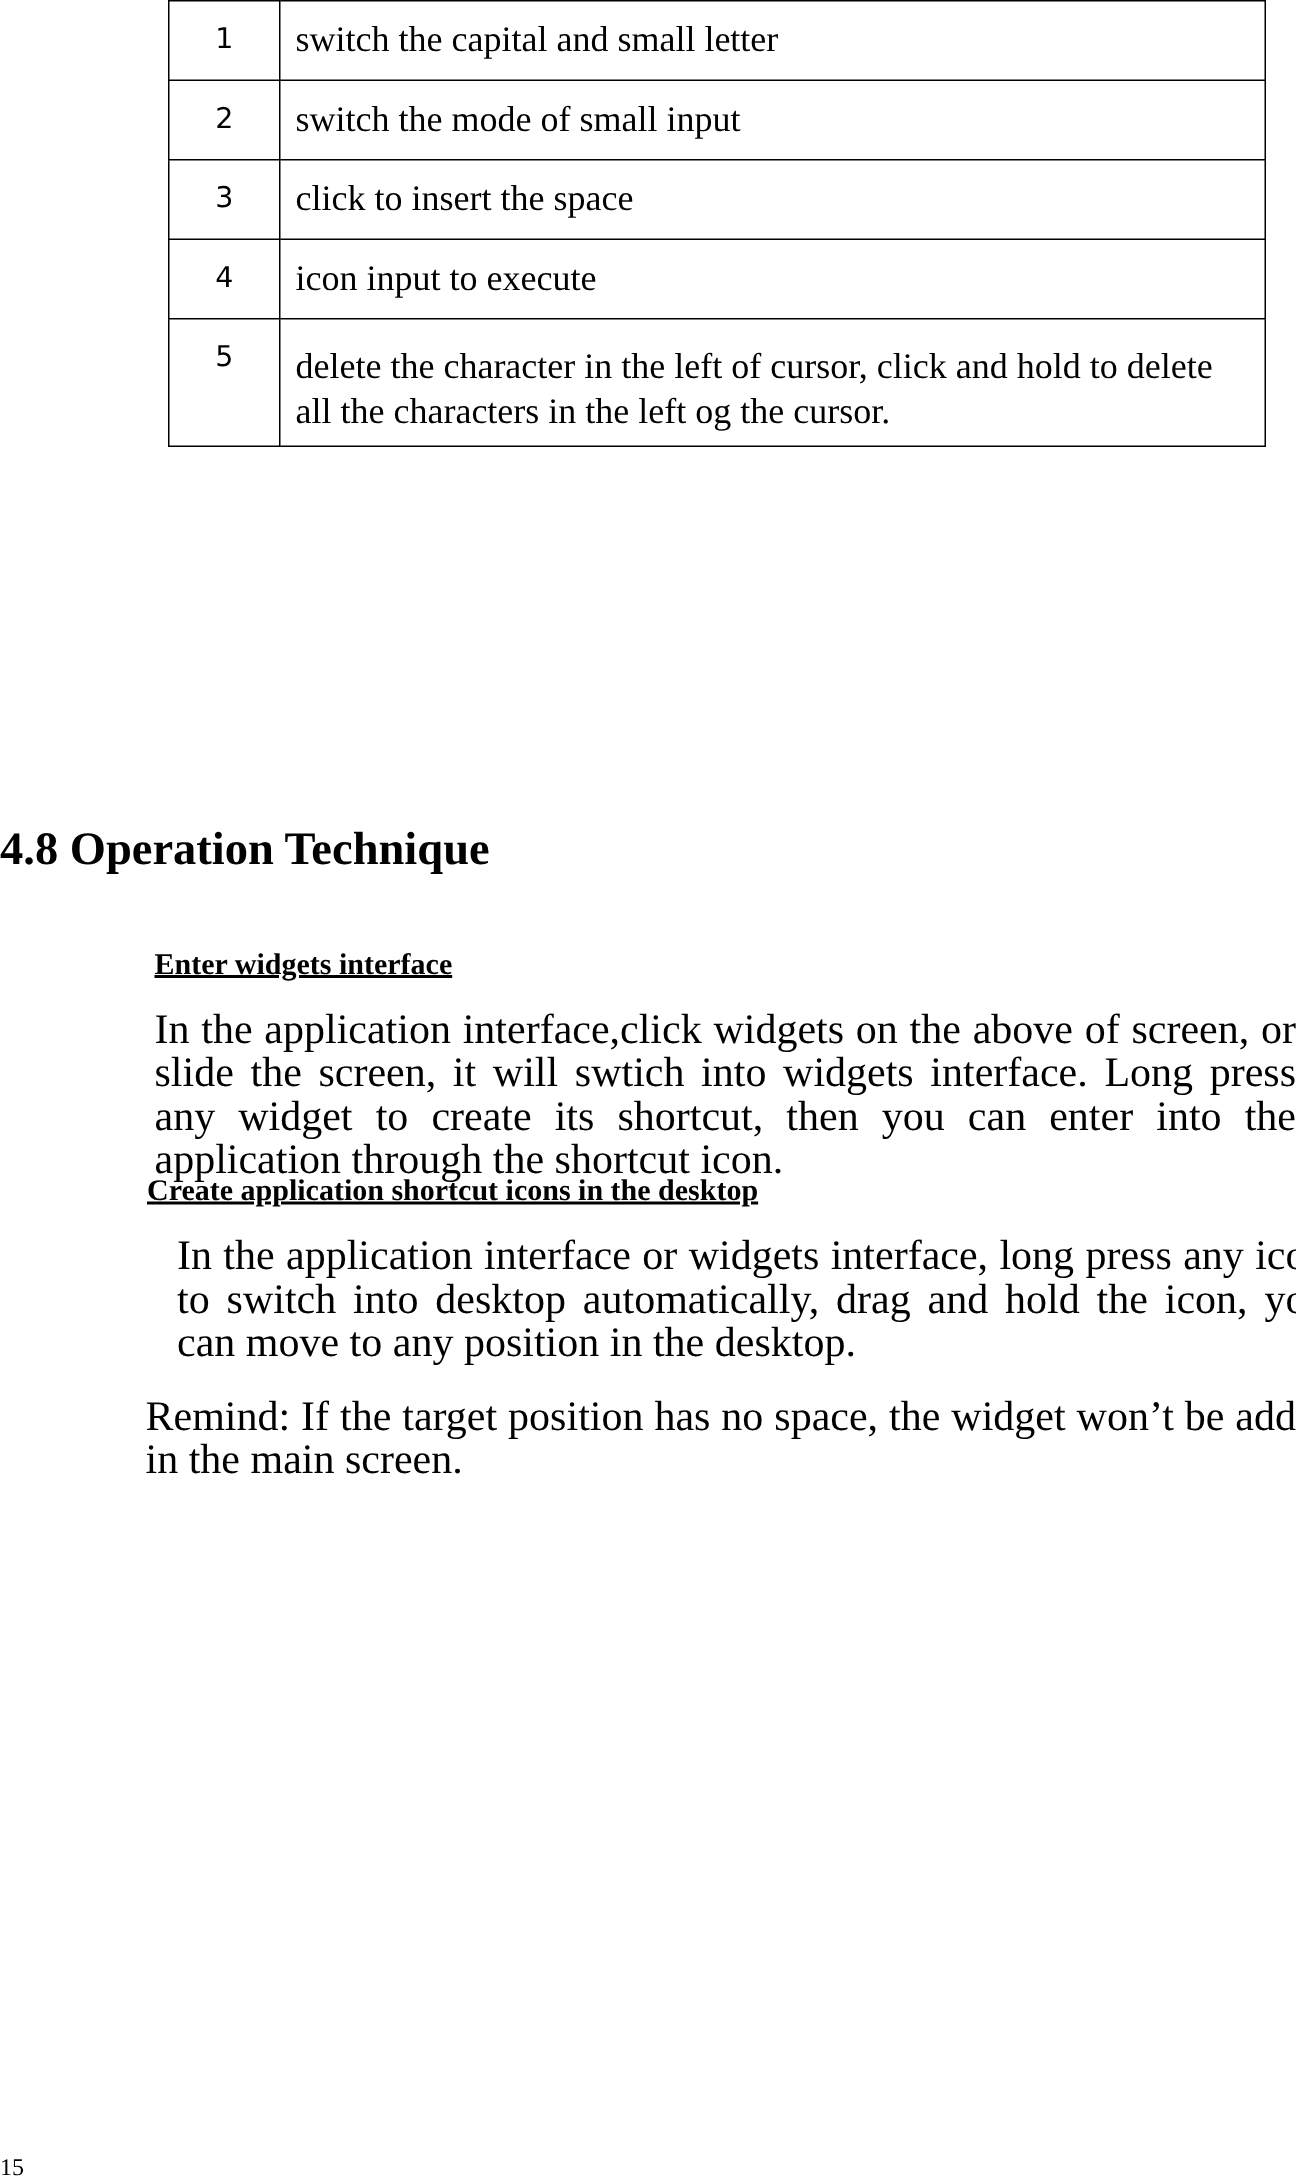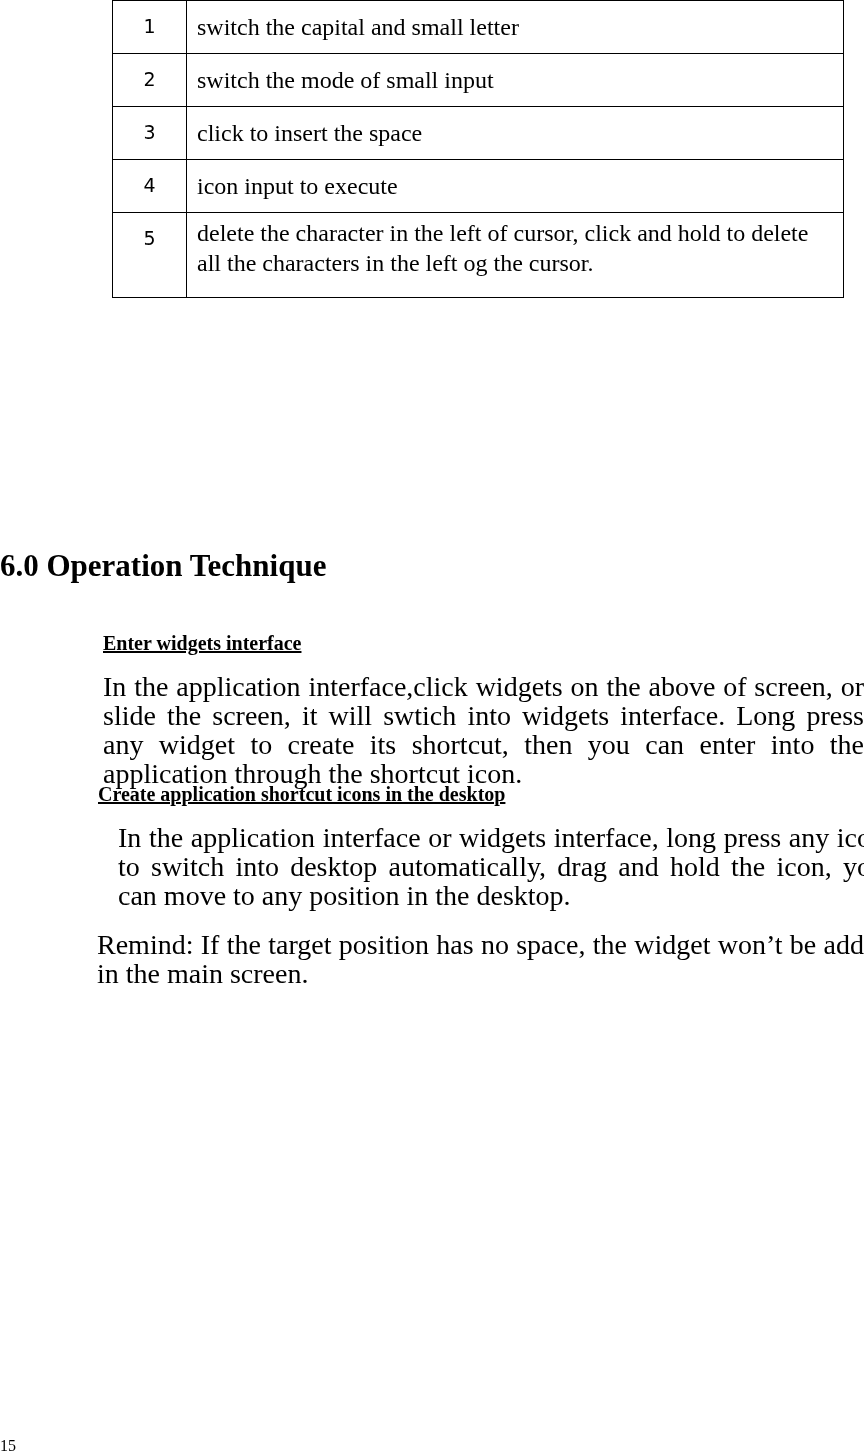--- a/index.html
+++ b/index.html
@@ -37,21 +37,21 @@
       box-sizing: border-box;
     }
     .key-table td.desc {
       padding: 13px 8px 0 10px;
       line-height: 30px;
       box-sizing: border-box;
     }
     .key-table tr.row-single td { height: 53px; }
     .key-table tr.row-single td.desc { padding-top: 11px; }
     .key-table tr.row-double td { height: 85px; }
-    .key-table tr.row-double td.desc { padding-top: 5px; }
+    .key-table tr.row-double td.desc { padding-top: 17px; }
 
     .section-heading {
       position: absolute;
       left: 0px;
       top: 548px;
       margin: 0;
       font-size: 31px;
       font-weight: bold;
       white-space: nowrap;
     }
@@ -100,21 +100,21 @@
       <td class="num">4</td>
       <td class="desc">icon input to execute</td>
     </tr>
     <tr class="row-double">
       <td class="num">5</td>
       <td class="desc">delete the character in the left of cursor, click and hold to delete all the characters in the left og the cursor.</td>
     </tr>
   </tbody>
 </table>
 
-<h2 class="section-heading">6.0 Operation Technique</h2>
+<h2 class="section-heading">4.8 Operation Technique</h2>
 
 <h3 class="sub-heading" style="left:103px; top:632px;">Enter widgets interface</h3>
 
 <p class="para" style="left:103px; top:672px; width:761px;">In the application interface,click widgets on the above of screen, or slide the screen, it will swtich into widgets interface. Long press any widget to create its shortcut, then you can enter into the application through the shortcut icon.</p>
 
 <h3 class="sub-heading" style="left:98px; top:783px;">Create application shortcut icons in the desktop</h3>
 
 <p class="para" style="left:97px; top:823px; width:767px;margin-left:21px;">In the application interface or widgets interface, long press any icon to switch into desktop automatically, drag and hold the icon, you can move to any position in the desktop.</p>
 
 <p class="para" style="left:97px; top:930px; width:767px;">Remind: If the target position has no space, the widget won’t be add in the main screen.</p>

